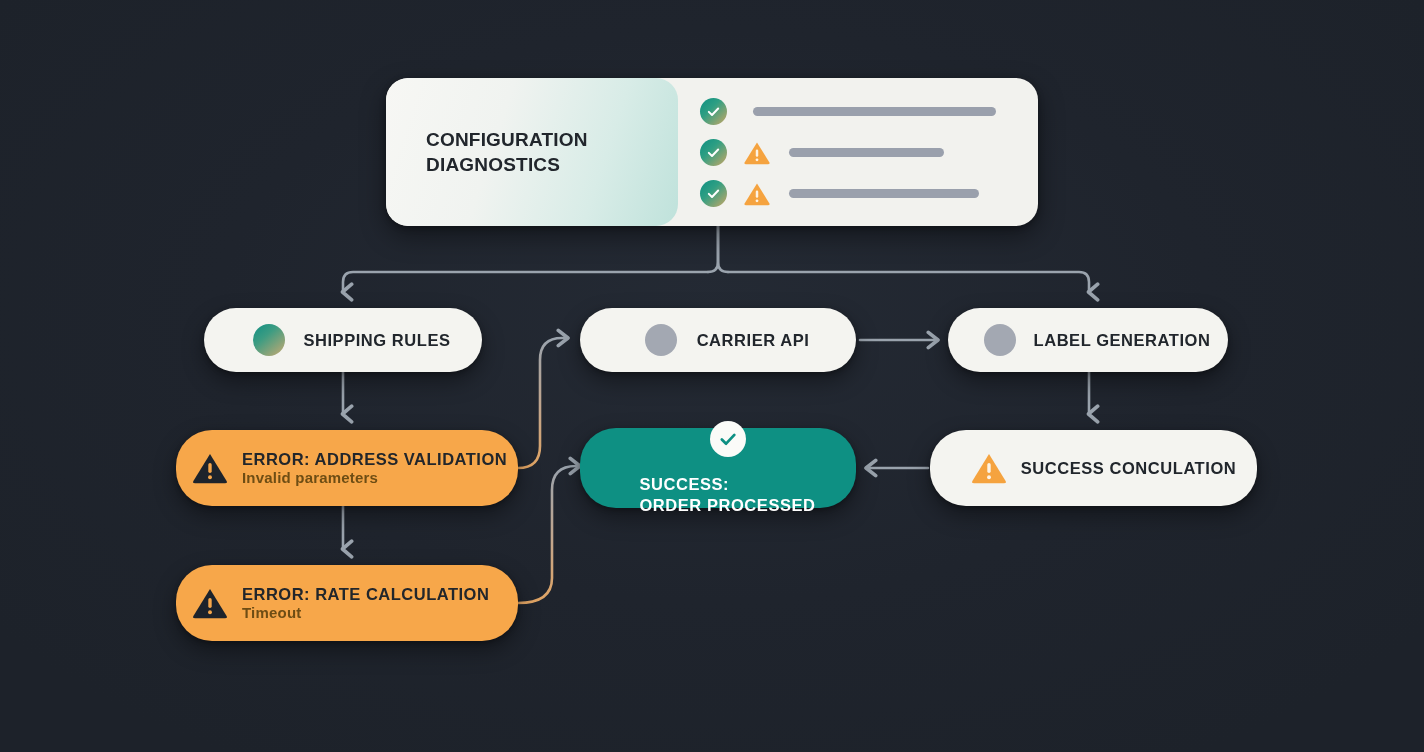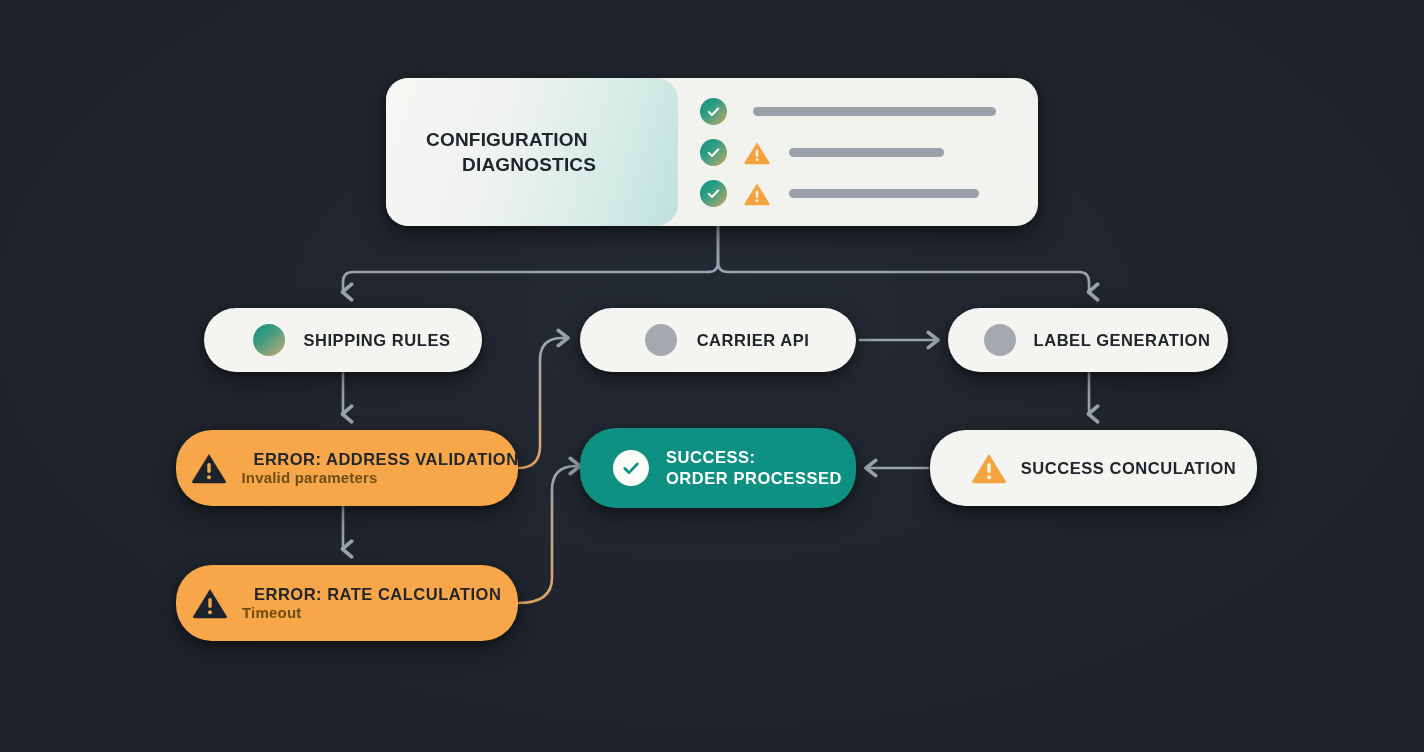--- a/index.html
+++ b/index.html
@@ -59,21 +59,21 @@
     padding-left: 40px;
   }
 
   .header-title {
     font-size: 19px;
     font-weight: 700;
     line-height: 1.33;
     letter-spacing: .2px;
     color: #21262c;
   }
-  .header-title .l2 { display: block; margin-left: 36px; }
+  .header-title .l2 { display: block; }
 
   .header-rows {
     flex: 1;
     display: flex;
     flex-direction: column;
     justify-content: center;
     gap: 13px;
     padding-left: 22px;
     padding-right: 36px;
   }
@@ -114,21 +114,21 @@
     display: flex;
     align-items: center;
     border-radius: 36px;
     box-shadow: 0 9px 22px rgba(0,0,0,.40), 0 2px 5px rgba(0,0,0,.28);
     justify-content: center;
   }
 
   .node.light { background: #f4f4f0; }
   .node.warn  { background: #f9a council; }
   .node.warn  { background: #f7a74a; }
-  .node.ok    { background: #0e9083; }
+  .node.ok    { background: #0e9083; flex-direction: column; }
 
   .node-dot {
     width: 32px; height: 32px; border-radius: 50%;
     flex: 0 0 32px;
   }
   .node-dot.gradient {
     background: linear-gradient(140deg, #0f8f84 0%, #3c9c82 38%, #c9aa72 100%);
   }
   .node-dot.grey { background: #a3a8b2; }
 
@@ -144,21 +144,21 @@
     font-size: 15px;
     font-weight: 700;
     letter-spacing: .2px;
     color: #6e4d14;
     margin-top: 2px;
     white-space: nowrap;
   }
 
   .err-title {
     font-size: 16.5px; font-weight: 700; letter-spacing: .5px;
-    color: #22262b; white-space: nowrap; margin-left: 12px;
+    color: #22262b; white-space: nowrap;
   }
 
   .tri-icon { width: 36px; height: 32px; flex: 0 0 36px; display:block; }
 
   .ok-check {
     width: 36px; height: 36px; border-radius: 50%;
     flex: 0 0 36px; background: #fbfbf8;
     display:flex; align-items:center; justify-content:center;
   }
   .ok-check svg { width: 20px; height: 20px; display:block; }

